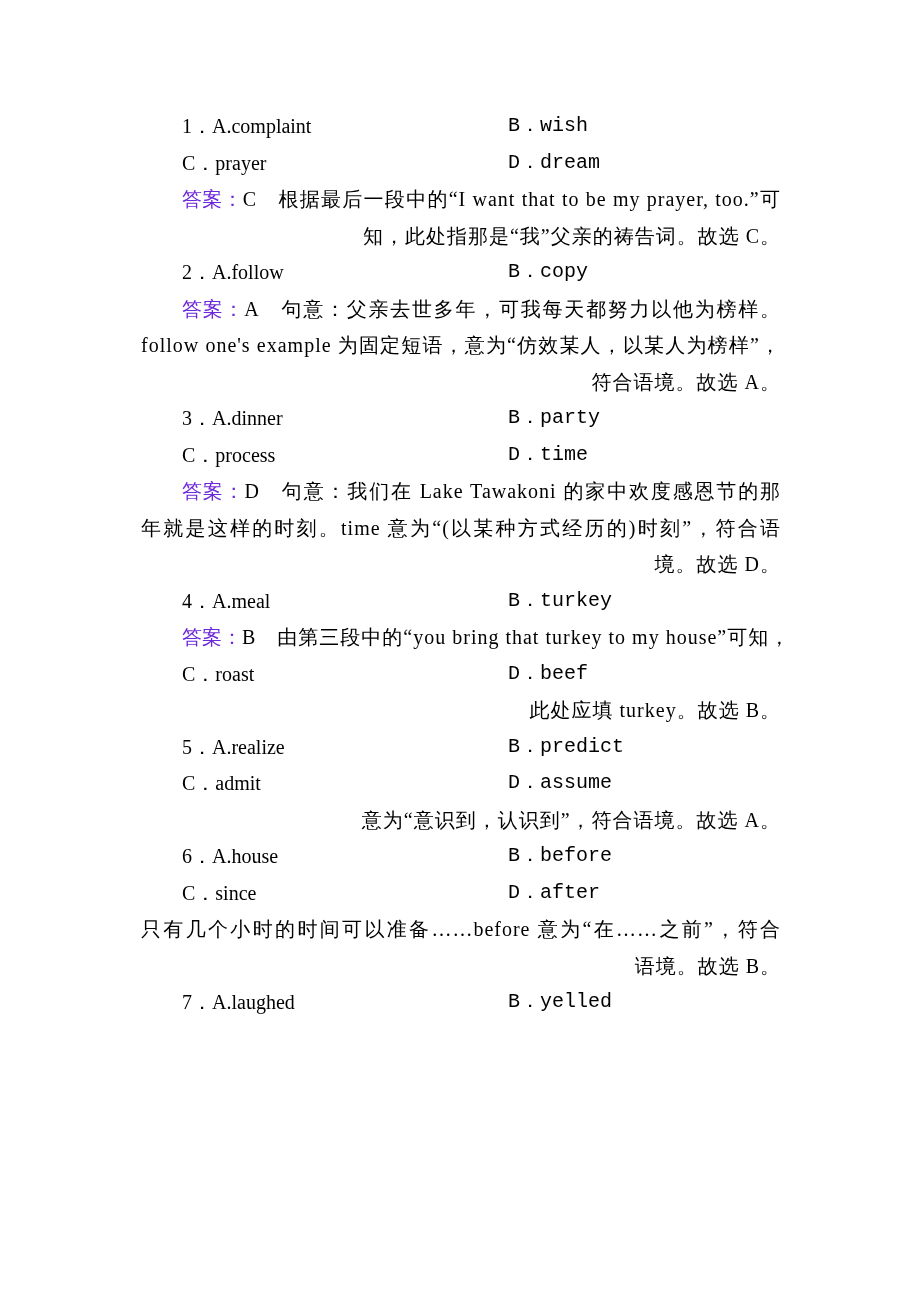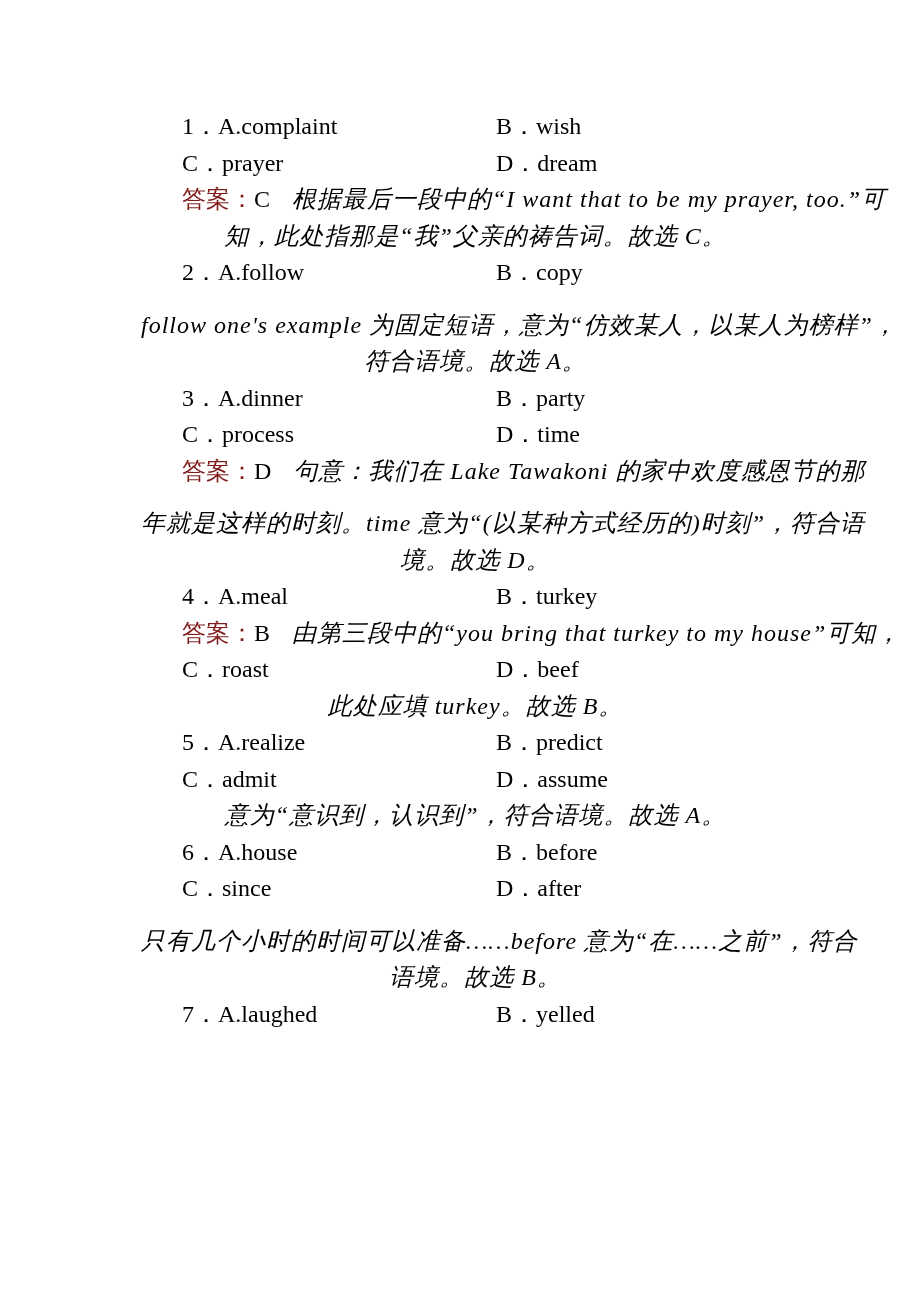--- a/index.html
+++ b/index.html
@@ -17,55 +17,54 @@
     }
     .page {
       position: absolute;
       left: 141px;
       top: 108px;
       width: 640px;
     }
     .line {
       height: 36.5px;
       line-height: 36.5px;
-      font-size: 24px;
+      font-size: 20px;
       white-space: nowrap;
       position: relative;
     }
     .opt-left {
       position: absolute;
       left: 41px;
     }
     .opt-right {
       position: absolute;
-      left: 355px;
+      left: 367px;
+      font-family: Liberation Mono, monospace;
     }
     .ans-first {
       padding-left: 41px;
       text-align: justify;
       text-align-last: justify;
     }
     .ans-cont {
       text-align: justify;
       text-align-last: justify;
-      margin-top: 16px;
     }
     .ans-last {
-      text-align: center;
+      text-align: right;
       margin-left: 29px;
     }
     .answer-label {
-      color: #7f1d1d;
+      color: #6d28d9;
     }
     .answer-letter {
       margin-right: 22px;
     }
     .cjk {
       letter-spacing: 1px;
-      font-style: italic;
     }
   </style>
 </head>
 <body>
 
 <div class="page">
 
   <section>
     <div class="line">
       <span class="opt-left"><span>1．</span><span>A.complaint</span></span>
@@ -78,20 +77,23 @@
     <div class="line ans-first">
       <span class="answer-label">答案：</span><span class="answer-letter">C</span><span class="cjk">根据最后一段中的“I want that to be my prayer, too.”可</span>
     </div>
     <div class="line ans-last cjk">知，此处指那是“我”父亲的祷告词。故选 C。</div>
   </section>
 
   <section>
     <div class="line">
       <span class="opt-left"><span>2．</span><span>A.follow</span></span>
       <span class="opt-right">B．copy</span>
+    </div>
+    <div class="line ans-first">
+      <span class="answer-label">答案：</span><span class="answer-letter">A</span><span class="cjk">句意：父亲去世多年，可我每天都努力以他为榜样。</span>
     </div>
     <div class="line ans-cont cjk">follow one's example 为固定短语，意为“仿效某人，以某人为榜样”，</div>
     <div class="line ans-last cjk">符合语境。故选 A。</div>
   </section>
 
   <section>
     <div class="line">
       <span class="opt-left"><span>3．</span><span>A.dinner</span></span>
       <span class="opt-right">B．party</span>
     </div>

